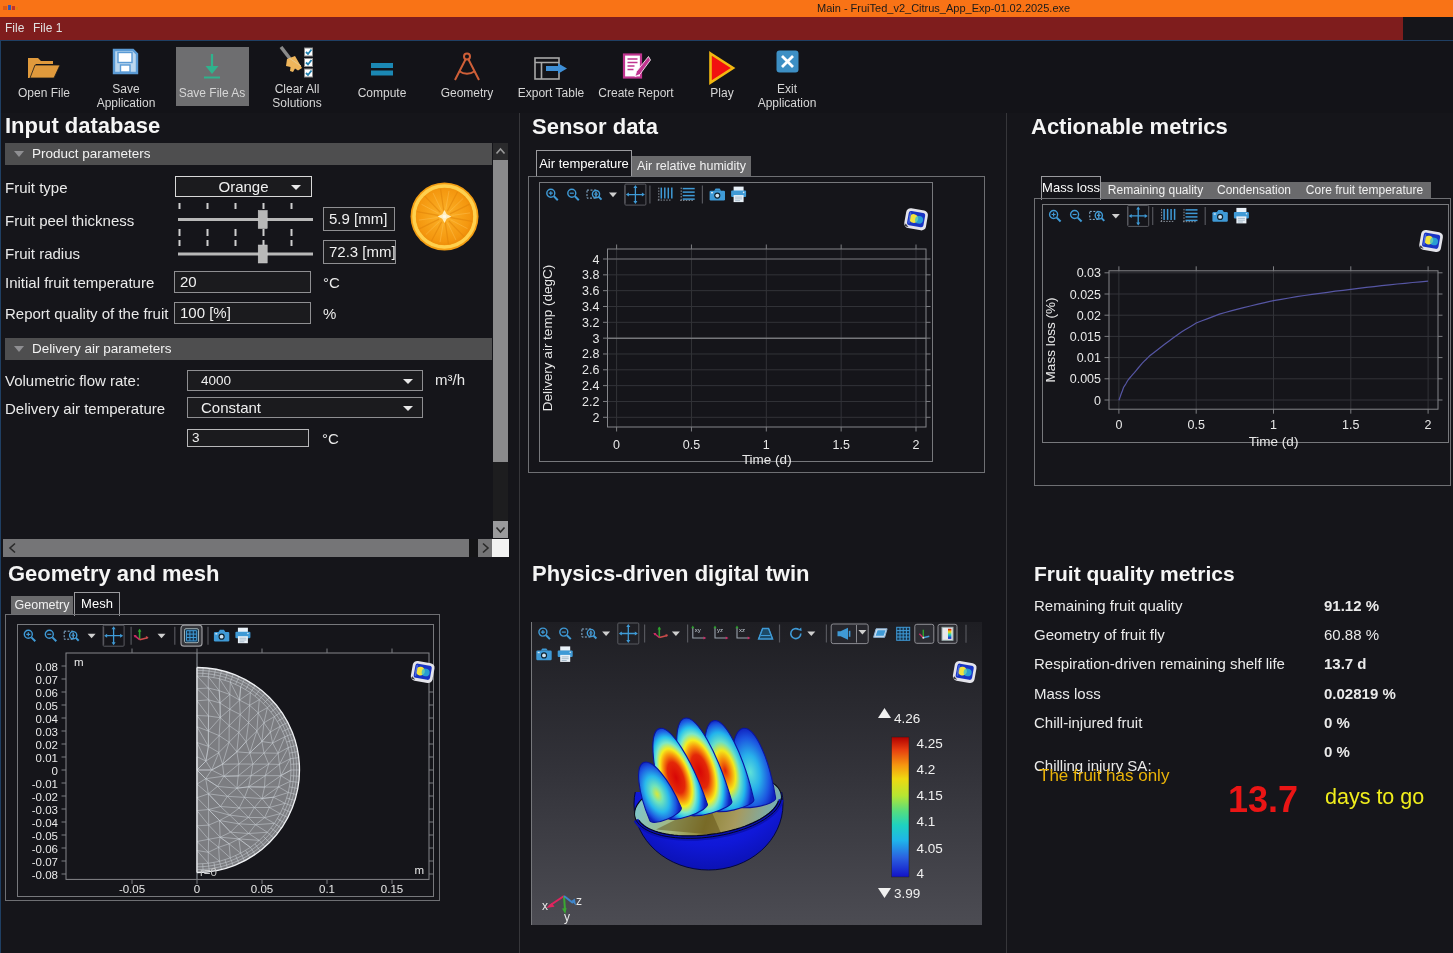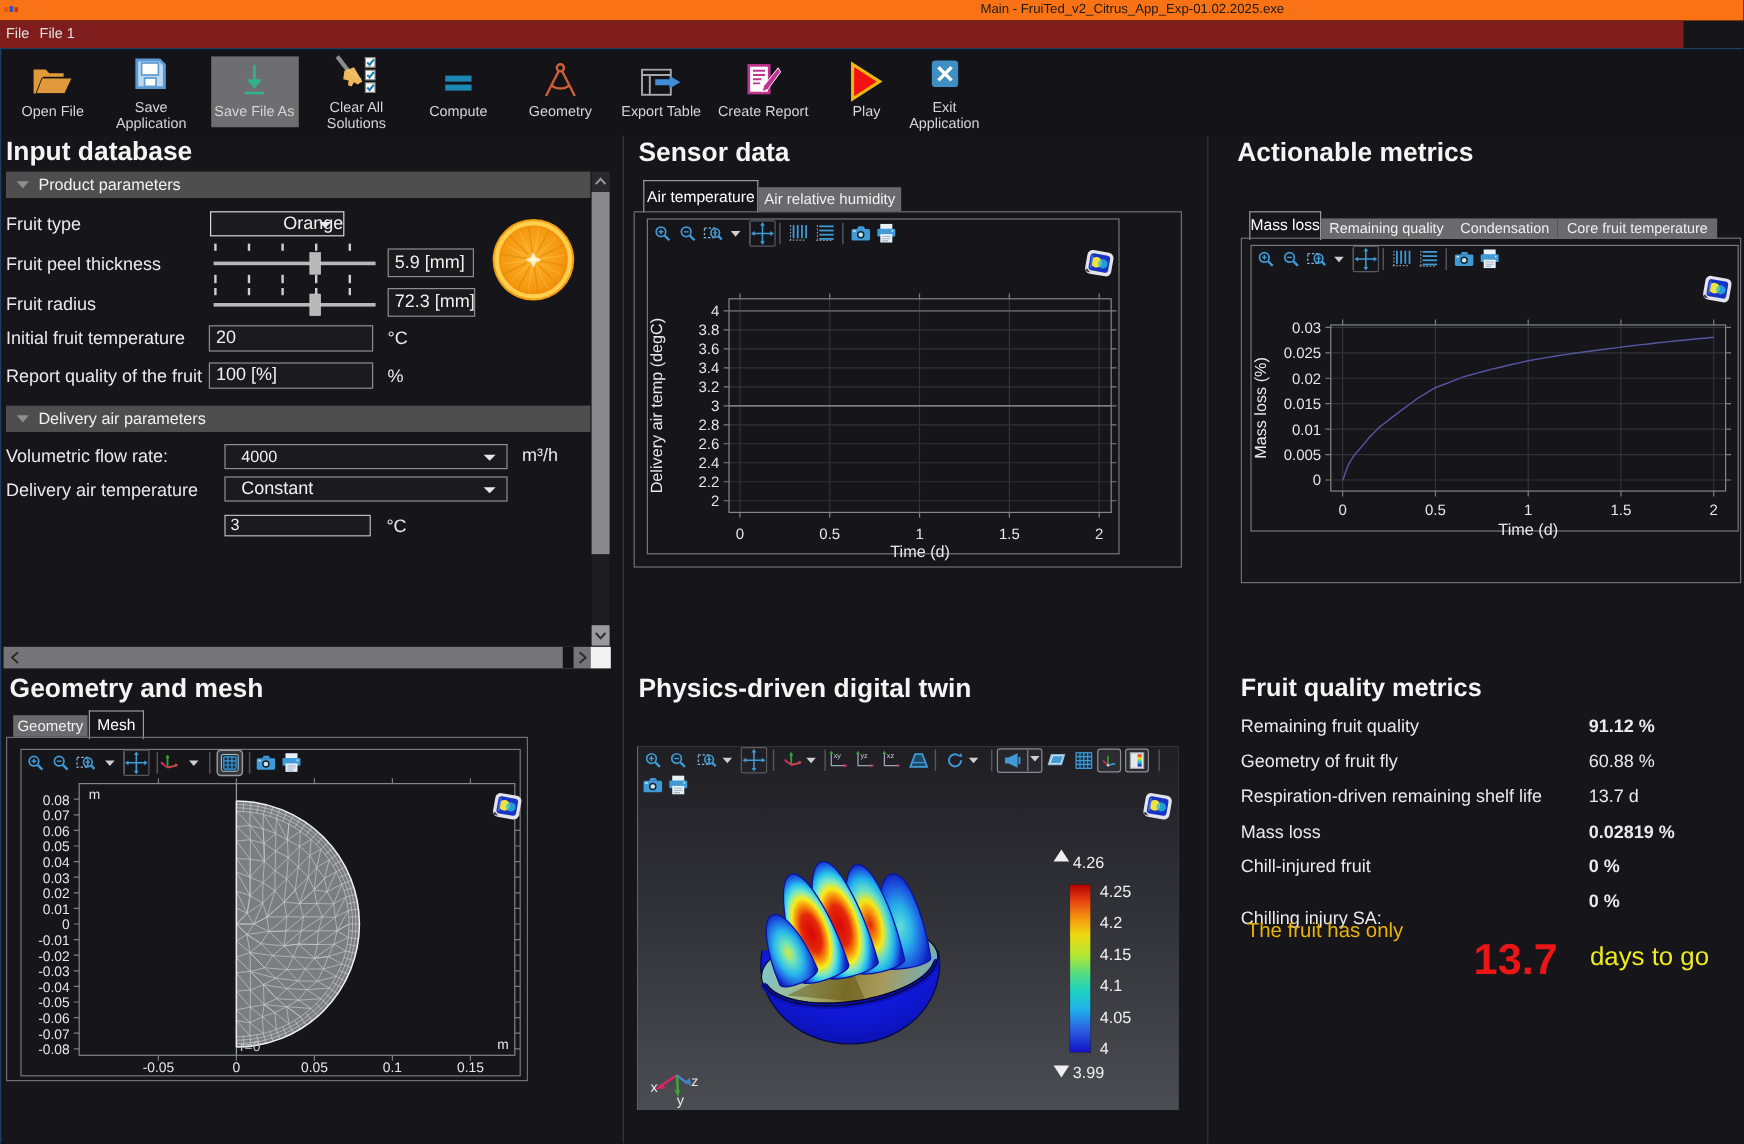--- a/index.html
+++ b/index.html
@@ -104,21 +104,21 @@
       <rect x="0.5" y="0.5" width="22" height="22" rx="3" fill="#3d8fc4"></rect>
       <path d="M6 6l11 11M17 6L6 17" stroke="#fff" stroke-width="2.8"></path>
     </svg></div>
 <div class="tbbtn" style="left:732px;top:83px;width:110px">Exit<br>Application</div>
 <div class="abs" style="left:0;top:40px;width:1px;height:913px;background:#1f3f63"></div>
 <div class="abs" style="left:519px;top:113px;width:1px;height:840px;background:#36363a"></div>
 <div class="abs" style="left:1006px;top:113px;width:1px;height:840px;background:#36363a"></div>
 <div class="hd" style="left:5px;top:113px">Input database</div>
 <div class="secbar" style="top:143px"><span class="tri"></span>Product parameters</div>
 <div class="lbl" style="left:5px;top:179px">Fruit type</div>
-<div class="box" style="left:175px;top:176px;width:112px;height:21px;border-color:#d8d8d8;text-align:right;line-height:19px">Orange<span style="position:absolute;right:10px;top:8px;width:0;height:0;border-left:5px solid transparent;border-right:5px solid transparent;border-top:5px solid #e8e8e8"></span></div>
+<div class="box" style="left:175px;top:176px;width:137px;height:21px;border-color:#d8d8d8;text-align:center;line-height:19px">Orange<span style="position:absolute;right:10px;top:8px;width:0;height:0;border-left:5px solid transparent;border-right:5px solid transparent;border-top:5px solid #e8e8e8"></span></div>
 <div class="lbl" style="left:5px;top:212px">Fruit peel thickness</div>
 <div class="lbl" style="left:5px;top:245px">Fruit radius</div>
 <svg style="position:absolute;left:0px;top:195px;overflow:visible" width="420" height="120">
     <path d="M179.5 8v6" stroke="#cfcfcf" stroke-width="2"></path>
     <path d="M179.5 34v7" stroke="#cfcfcf" stroke-width="2"></path>
     <path d="M207.5 8v6" stroke="#cfcfcf" stroke-width="2"></path>
     <path d="M207.5 34v7" stroke="#cfcfcf" stroke-width="2"></path>
     <path d="M235.5 8v6" stroke="#cfcfcf" stroke-width="2"></path>
     <path d="M235.5 34v7" stroke="#cfcfcf" stroke-width="2"></path>
     <path d="M263.5 8v6" stroke="#cfcfcf" stroke-width="2"></path>
@@ -820,21 +820,21 @@
       <path d="M5 4.2v11" stroke="#4a6ae0" stroke-width="1.4"></path>
       <path d="M2 16l3.5 3-4.5-0.5z" fill="#3a3a42"></path>
     </g>
   </svg>
 <div class="hd" style="left:1034px;top:562px;font-size:21px">Fruit quality metrics</div>
 <div class="lbl" style="left:1034px;top:597px">Remaining fruit quality</div>
 <div class="lbl" style="left:1324px;top:597px;font-weight:bold">91.12 %</div>
 <div class="lbl" style="left:1034px;top:626.2px">Geometry of fruit fly</div>
 <div class="lbl" style="left:1324px;top:626.2px;font-weight:normal">60.88 %</div>
 <div class="lbl" style="left:1034px;top:655.4000000000001px">Respiration-driven remaining shelf life</div>
-<div class="lbl" style="left:1324px;top:655.4000000000001px;font-weight:normal">13.7 d</div>
+<div class="lbl" style="left:1324px;top:655.4000000000001px;font-weight:bold">13.7 d</div>
 <div class="lbl" style="left:1034px;top:684.6000000000001px">Mass loss</div>
 <div class="lbl" style="left:1324px;top:684.6000000000001px;font-weight:bold">0.02819 %</div>
 <div class="lbl" style="left:1034px;top:713.8000000000002px">Chill-injured fruit</div>
 <div class="lbl" style="left:1324px;top:713.8000000000002px;font-weight:bold">0 %</div>
 <div class="lbl" style="left:1034px;top:757px">Chilling injury SA:</div>
 <div class="lbl" style="left:1324px;top:743.0000000000002px;font-weight:bold">0 %</div>
 <div class="abs" style="left:1039px;top:766px;font-size:17px;color:#eab308">The fruit has only</div>
 <div class="abs" style="left:1228px;top:779px;font-size:36px;font-weight:bold;color:#ea1515">13.7</div>
 <div class="abs" style="left:1325px;top:785px;font-size:21.5px;color:#f0ed1c">days to go</div>
 </body></html>

